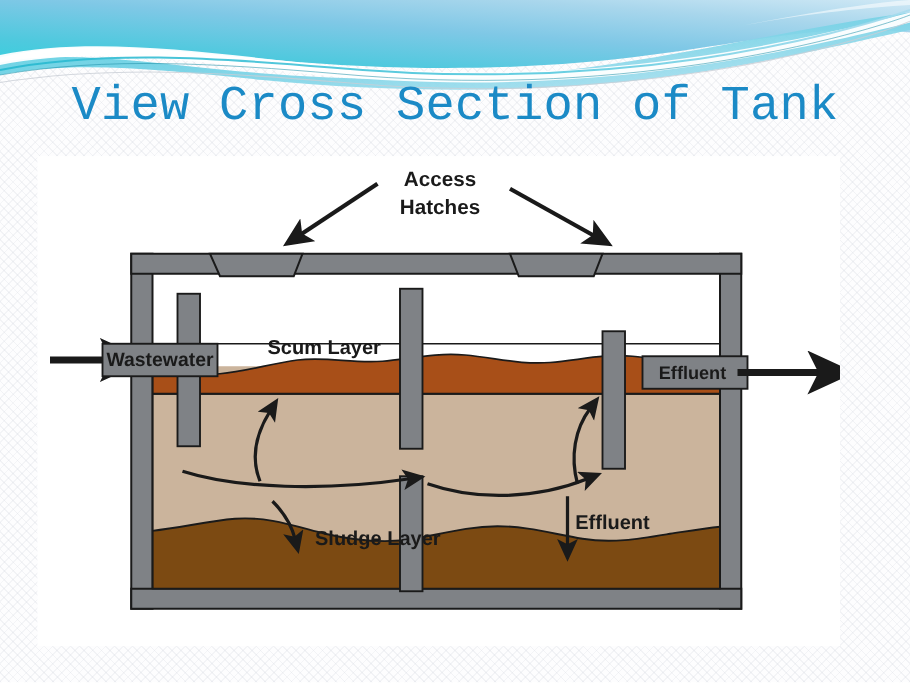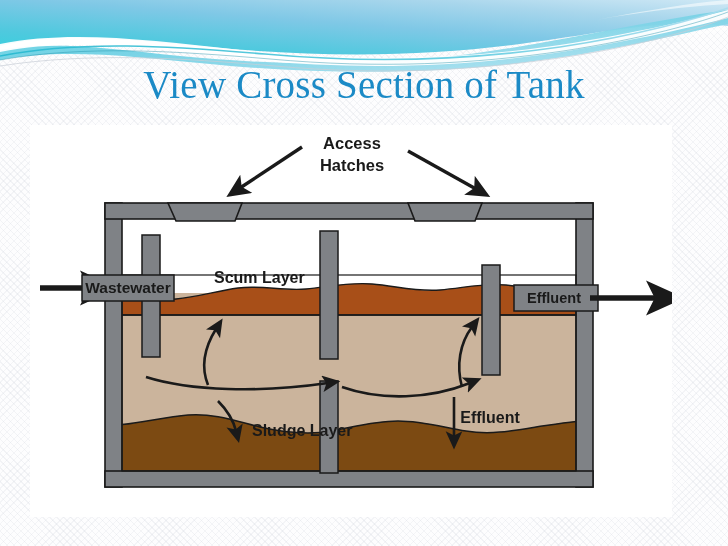--- a/index.html
+++ b/index.html
@@ -39,21 +39,21 @@
     height: 78px;
     z-index: 1;
     pointer-events: none;
   }
   .slide-title {
     position: absolute;
     left: 0;
     top: 62px;
     width: 728px;
     text-align: center;
-    font-family: Liberation Serif, serif;
+    font-family: Liberation Mono, monospace;
     font-size: 39px;
     line-height: 46px;
     color: #1b8ac6;
     letter-spacing: 0.2px;
     z-index: 3;
     white-space: nowrap;
   }
   .diagram-panel {
     position: absolute;
     left: 30px;

